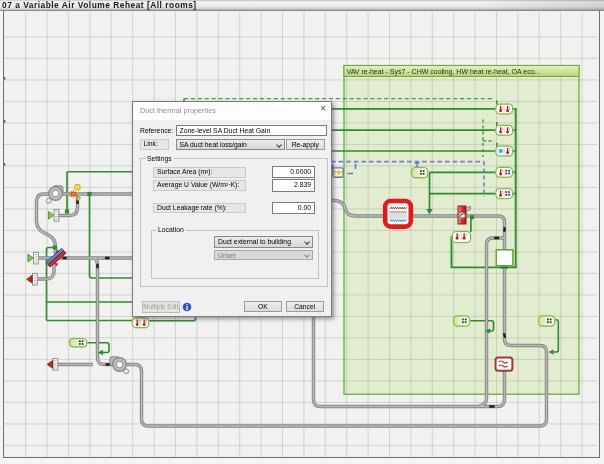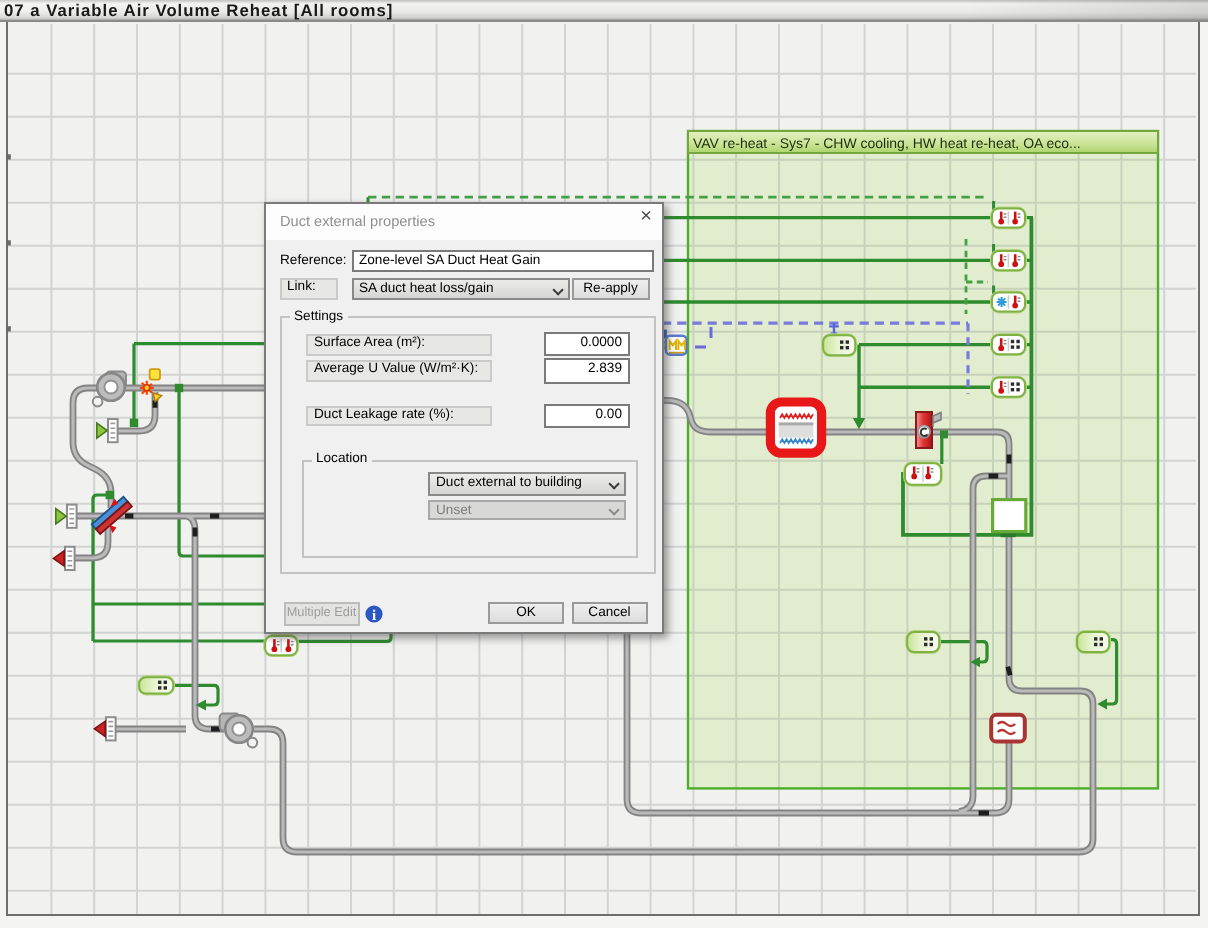--- a/index.html
+++ b/index.html
@@ -239,21 +239,21 @@
   <rect x="411.6" y="167.6" width="16.0" height="10.0" rx="3.6" fill="none" stroke="#b4d584" stroke-width="1.9"></rect>
       <rect x="411.6" y="167.6" width="16.0" height="10.0" rx="3.4" fill="url(#pillg)" stroke="#7fb243" stroke-width="1"></rect>
       <rect x="420.0" y="170.2" width="1.7" height="1.7" fill="#2c2c2c"></rect>
       <rect x="422.8" y="170.2" width="1.7" height="1.7" fill="#2c2c2c"></rect>
       <rect x="420.0" y="173.0" width="1.7" height="1.7" fill="#2c2c2c"></rect>
       <rect x="422.8" y="173.0" width="1.7" height="1.7" fill="#2c2c2c"></rect>
   </g>
 </svg>
 <div class="dlg">
  <div class="white"></div>
- <div class="cap">Duct external properties</div>
+ <div class="cap">Duct thermal properties</div>
  <div class="x">×</div>
  <div class="lbl" style="left:7px;top:25px;">Reference:</div>
  <div class="inp" style="left:42.5px;top:22.5px;width:146px;height:9px;padding-left:3px;">Zone-level SA Duct Heat Gain</div>
  <div class="glabel" style="left:6.5px;top:37px;width:24px;height:9px;">Link:</div>
  <div class="combo" style="left:42.5px;top:37px;width:104.5px;height:9px;padding-left:3px;">SA duct heat loss/gain<i></i></div>
  <div class="btn" style="left:152.5px;top:37px;width:37.5px;height:9px;line-height:9px;">Re-apply</div>
  <div class="grp" style="left:7px;top:56px;width:185.5px;height:127px;">
       <span>Settings</span>
     </div>
  <div class="glabel" style="left:20px;top:65px;width:88px;height:8.5px;">Surface Area (m²):</div>

